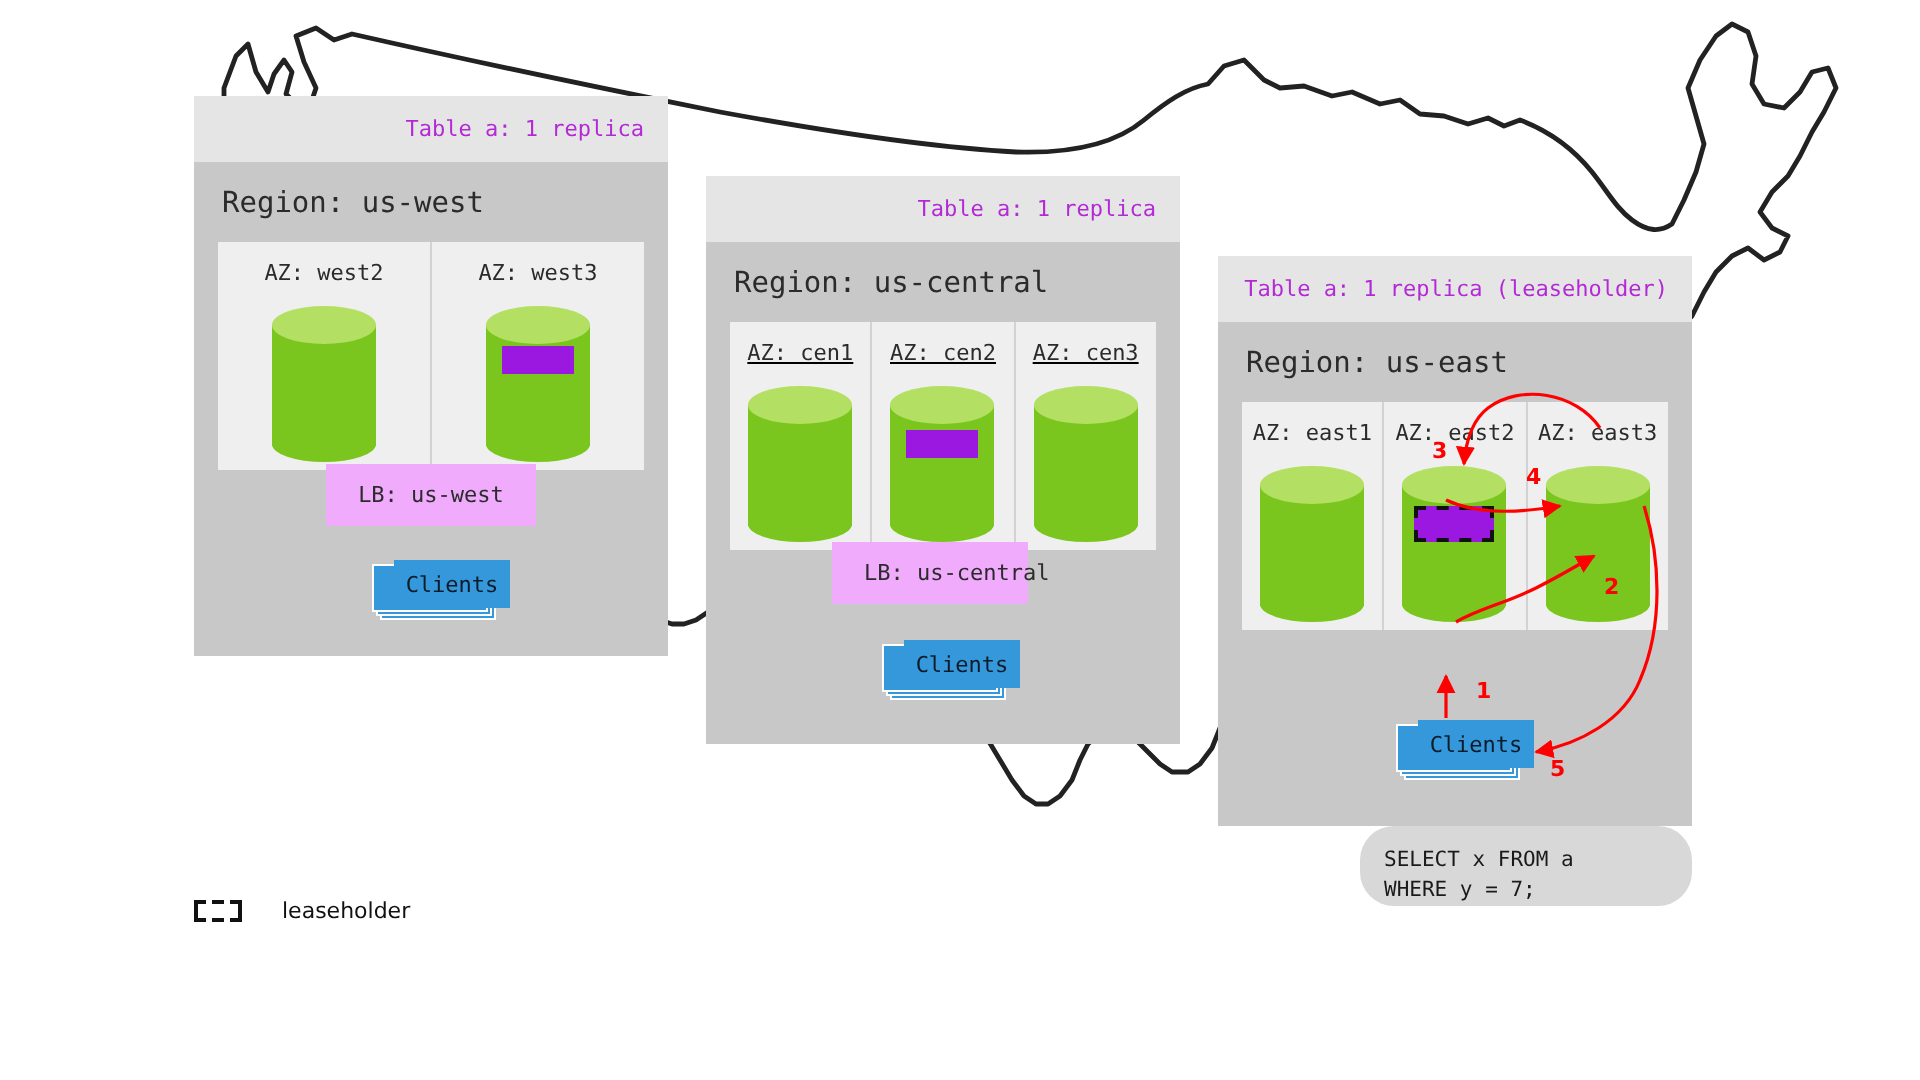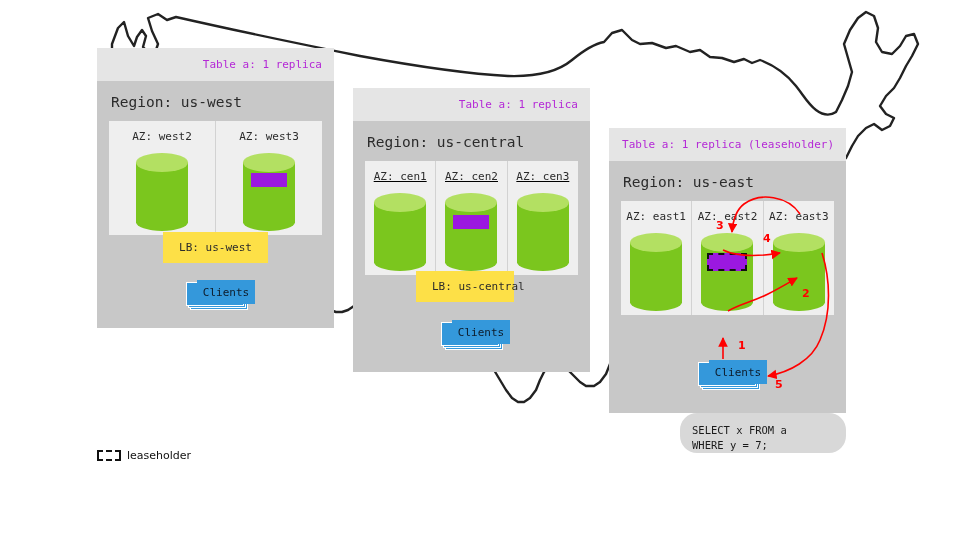--- a/index.html
+++ b/index.html
@@ -103,21 +103,21 @@
   }
   .cyl .range.lease {
     border: 2px dashed #111111;
     box-sizing: content-box;
     left: 6px;
   }
 
   
   .lb-box {
     position: absolute;
-    background: #fde047;
+    background: #f0abfc;
     color: #2b2b2b;
     font-size: 11px;
     text-align: center;
     padding: 9px 16px;
     white-space: nowrap;
     box-sizing: border-box;
   }
 
   
   .clients {
@@ -158,21 +158,21 @@
     white-space: pre;
     box-sizing: border-box;
     border-radius: 17px;
   }
 
   
   .legend {
     position: absolute;
     display: flex;
     align-items: center;
-    gap: 6px;
+    gap: 20px;
   }
   .legend .swatch {
     width: 24px;
     height: 11px;
     border: 2px dashed #111111;
     box-sizing: border-box;
   }
   .legend .legend-text {
     font-family: "DejaVu Sans", "Liberation Sans", sans-serif;
     font-size: 11px;

